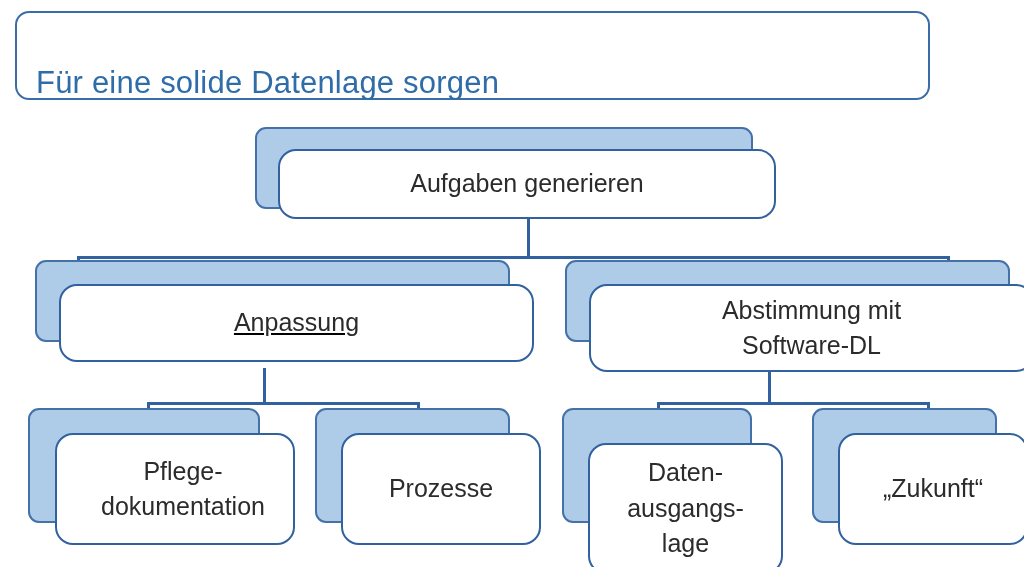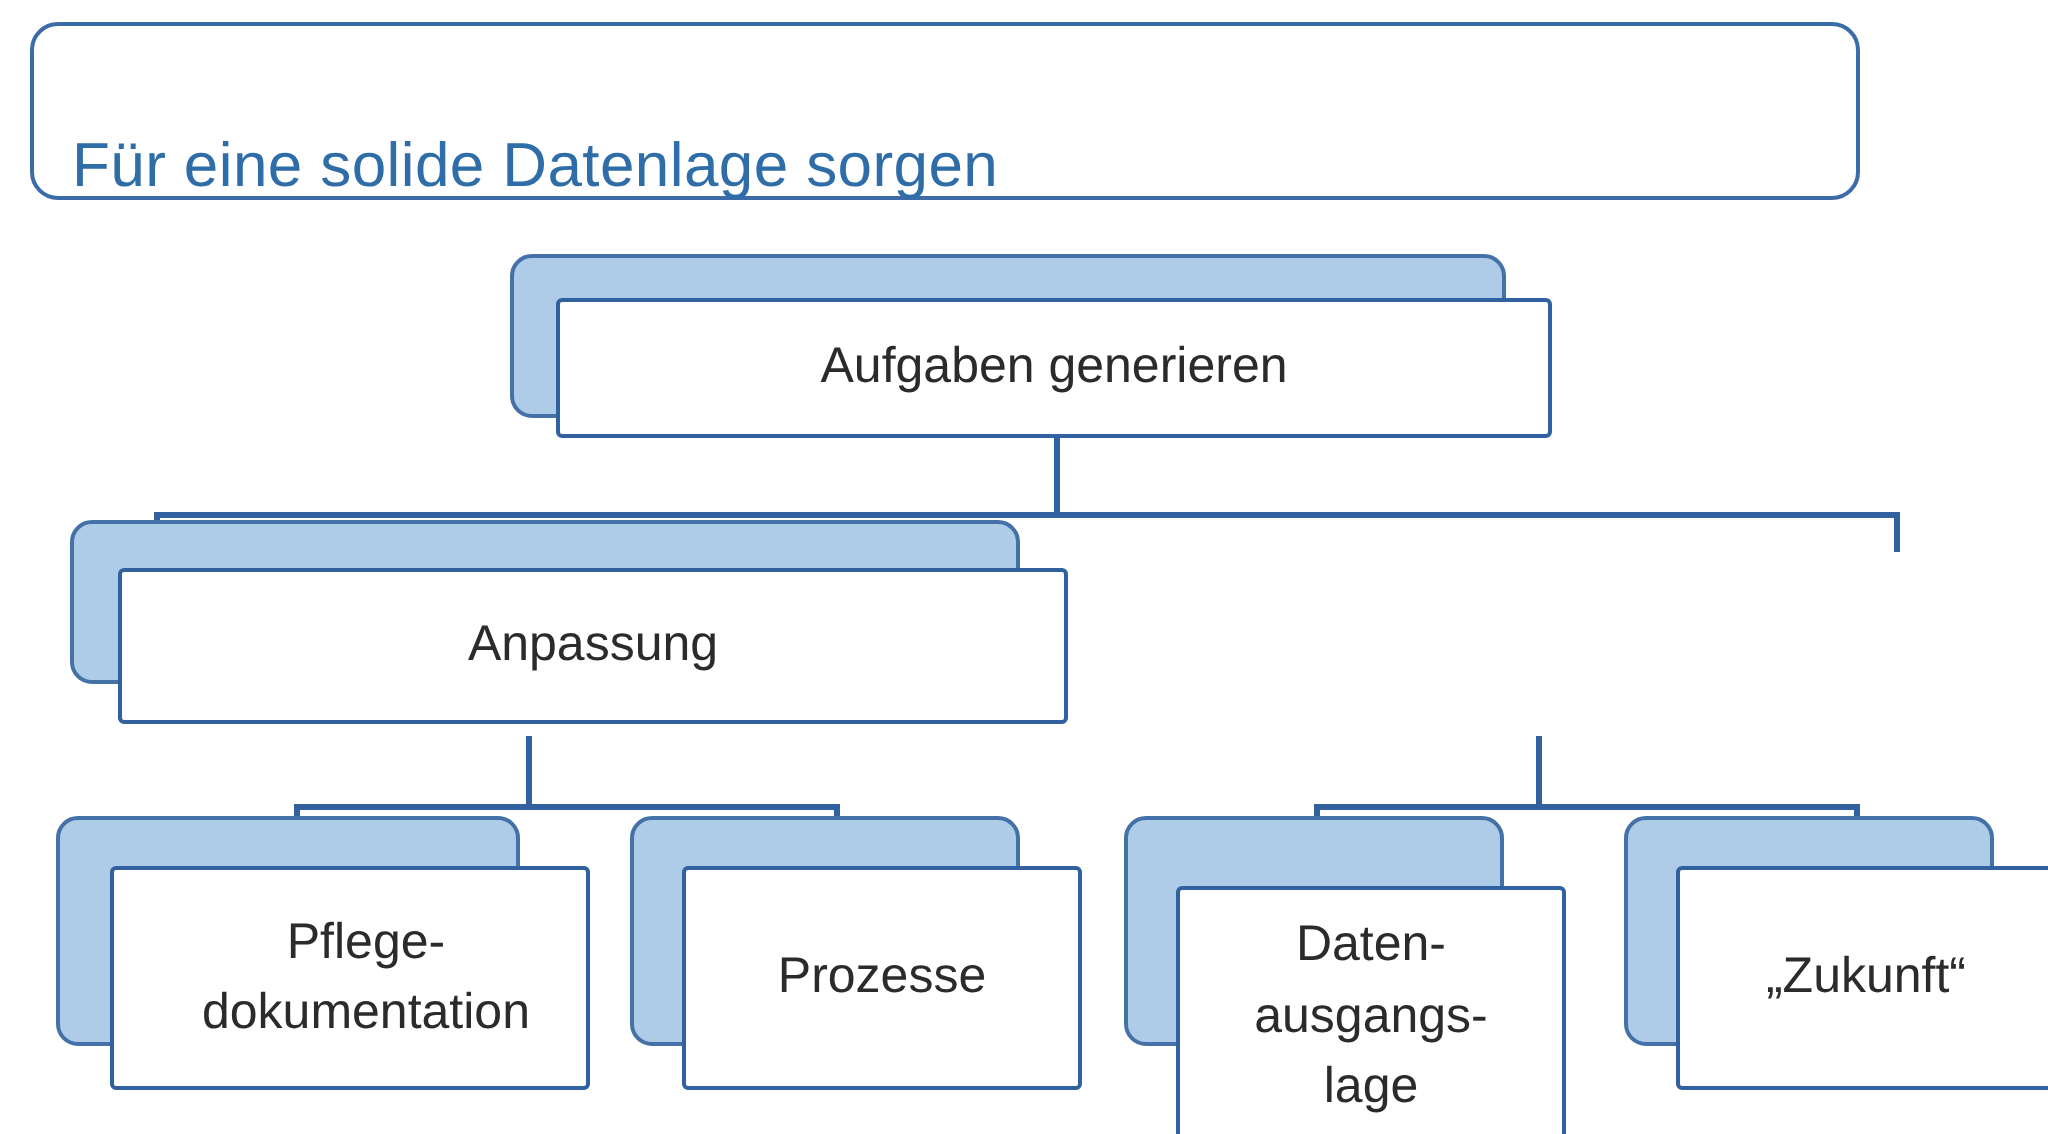--- a/index.html
+++ b/index.html
@@ -57,21 +57,21 @@
     box-sizing: border-box;
     background: #aecbe8;
     border: 2.5px solid #4472a8;
     border-radius: 11px;
   }
   .node .face {
     position: absolute;
     box-sizing: border-box;
     background: #ffffff;
     border: 2.5px solid #31629f;
-    border-radius: 3px;
+    border-radius: 18px;
     display: flex;
     align-items: center;
     justify-content: center;
     text-align: center;
   }
   .node .label {
     color: #2b2b2b;
     line-height: 1.42;
     white-space: pre-line;
     padding: 0 8px;
@@ -116,25 +116,32 @@
 
   <div class="node lvl1" style="left:255px; top:127px; width:498px; height:82px;">
     <div class="shadow"></div>
     <div class="face" style="left:23px; top:22px; width:498px; height:70px;">
       <span class="label">Aufgaben generieren</span>
     </div>
   </div>
 
   <div class="node lvl2" style="left:35px; top:260px; width:475px; height:82px;">
     <div class="shadow"></div>
-    <div class="face" style="left:24px; top:24px; width:475px; height:78px;">
+    <div class="face" style="left:24px; top:24px; width:475px; height:78px;text-decoration:underline;">
       <span class="label">Anpassung</span>
     </div>
   </div>
 
+  <div class="node lvl2" style="left:565px; top:260px; width:445px; height:82px;">
+    <div class="shadow"></div>
+    <div class="face" style="left:24px; top:24px; width:445px; height:88px;">
+      <span class="label">Abstimmung mit
+Software-DL</span>
+    </div>
+  </div>
 
   <div class="node lvl3" style="left:28px; top:408px; width:232px; height:115px;">
     <div class="shadow"></div>
     <div class="face" style="left:27px; top:25px; width:240px; height:112px;padding-left:16px;">
       <span class="label">Pflege-
 dokumentation</span>
     </div>
   </div>
 
   <div class="node lvl3" style="left:315px; top:408px; width:195px; height:115px;">

